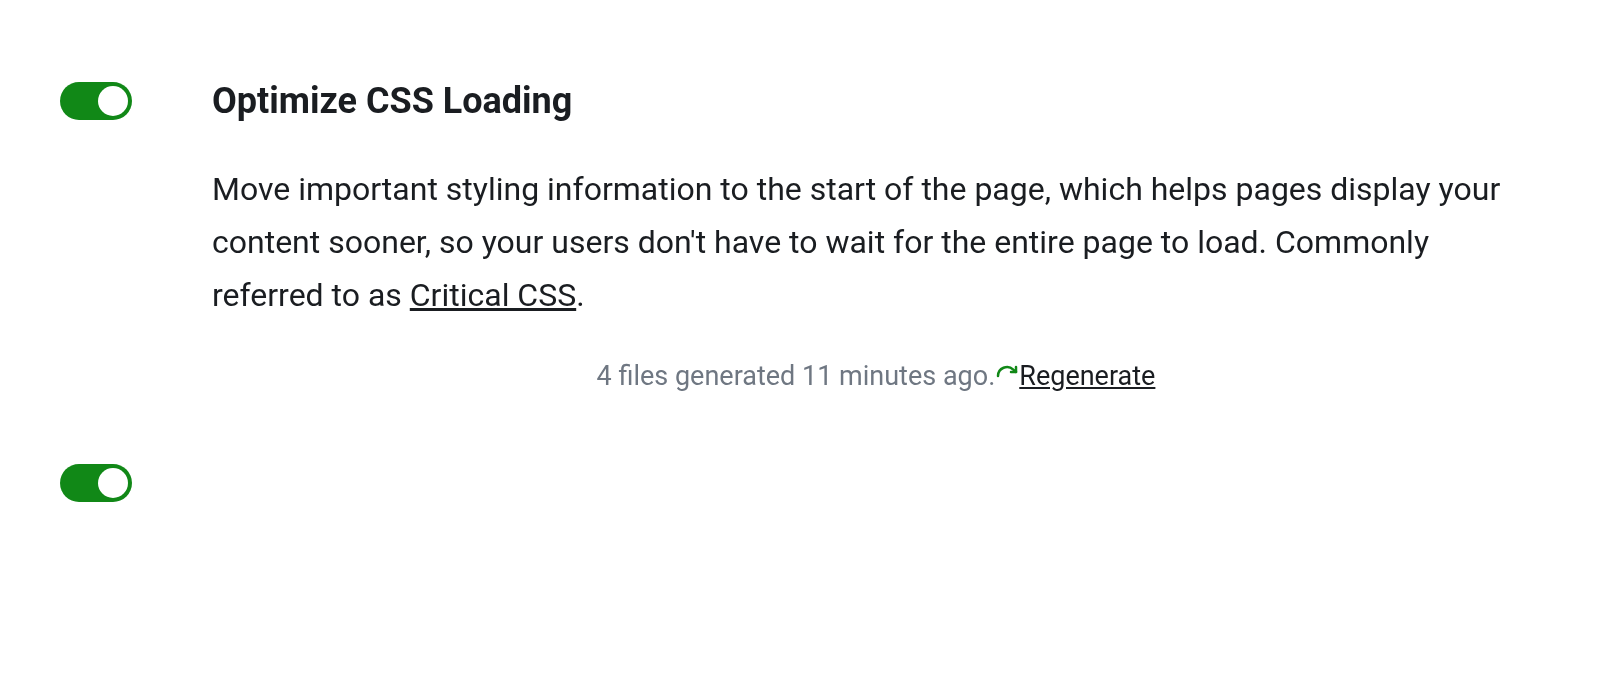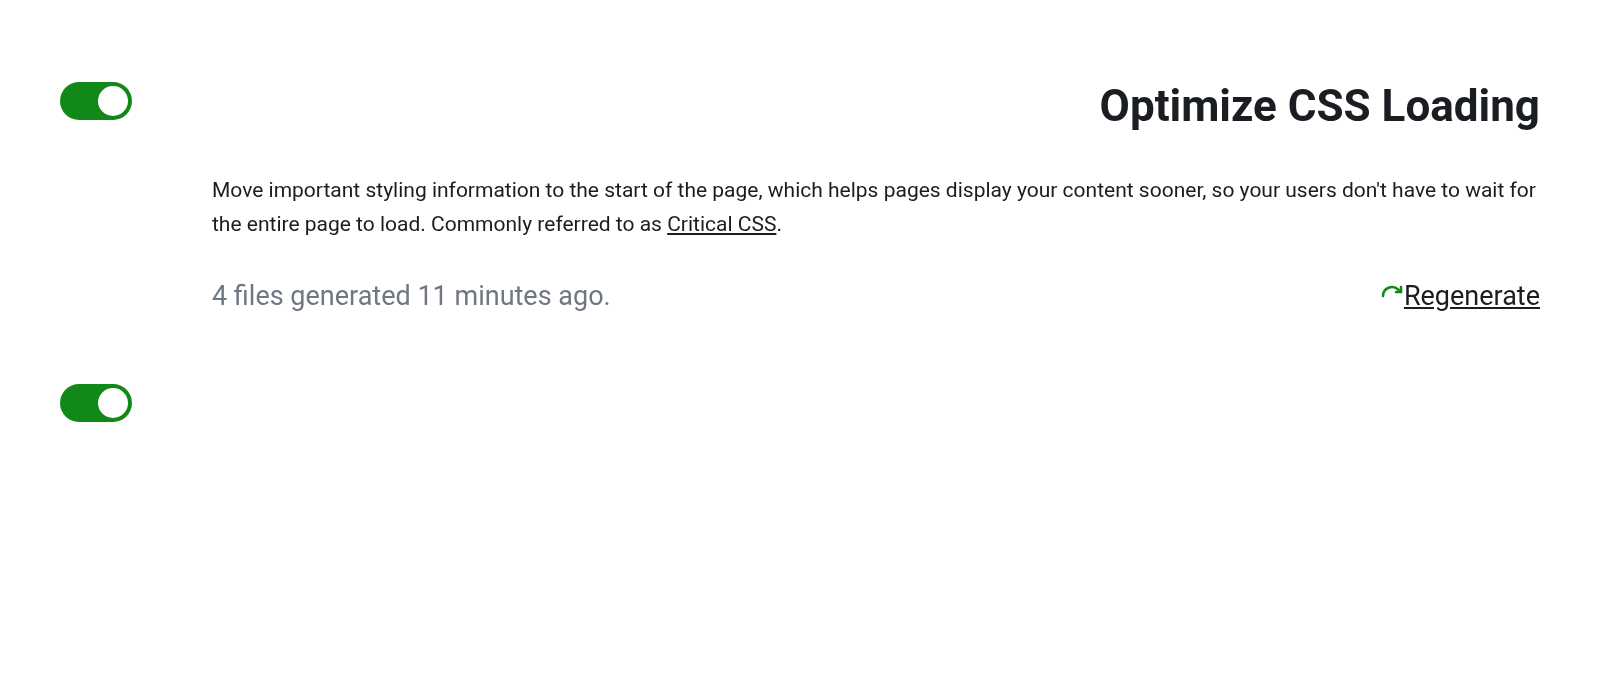--- a/index.html
+++ b/index.html
@@ -36,42 +36,41 @@
       right: 4px;
       width: 30px;
       height: 30px;
       border-radius: 50%;
       background: #ffffff;
     }
     .setting-body {
       flex: 1;
     }
     .setting-title {
-      font-size: 44px;
+      font-size: 36px;
       font-weight: 700;
       color: #1a1d21;
       margin-bottom: 40px;
       line-height: 1.2;
-      text-align: right;
     }
     .setting-desc {
-      font-size: 21px;
+      font-size: 32px;
       line-height: 1.65;
       color: #1a1d21;
       margin-bottom: 38px;
     }
     .setting-desc .link {
       text-decoration: underline;
       color: #1a1d21;
       cursor: pointer;
     }
     .setting-footer {
       display: flex;
       align-items: center;
-      justify-content: space-between;
+      justify-content: center;
     }
     .status-text {
       font-size: 27px;
       color: #6f7782;
     }
     .regenerate {
       display: flex;
       align-items: center;
       cursor: pointer;
     }

